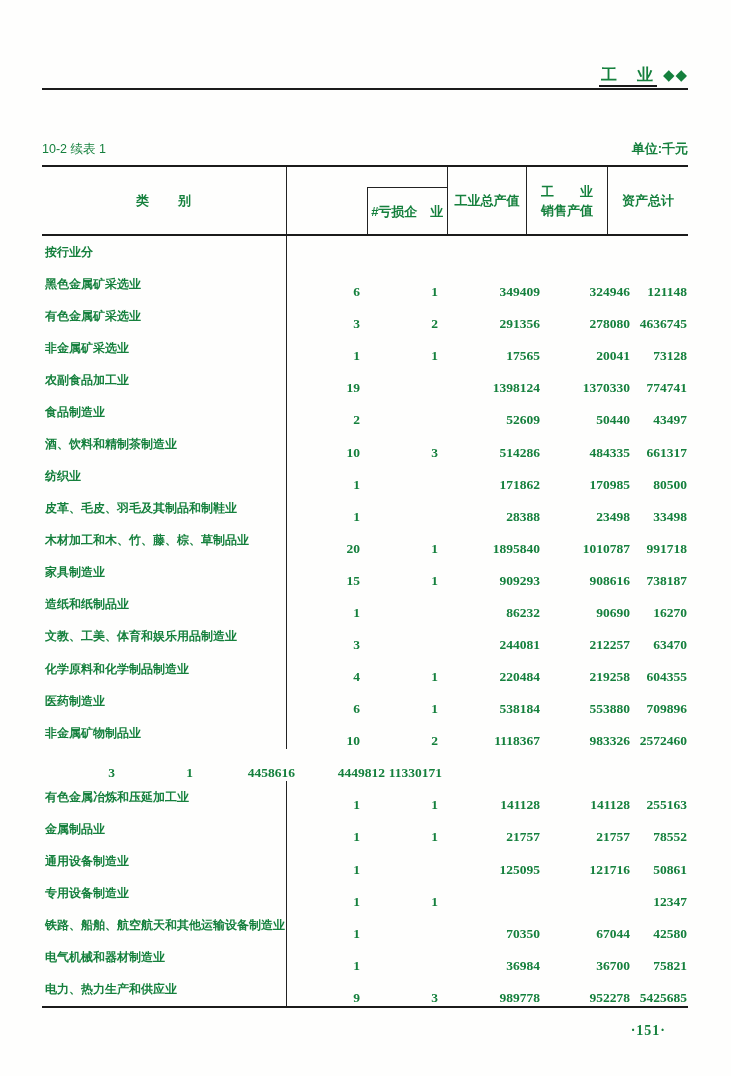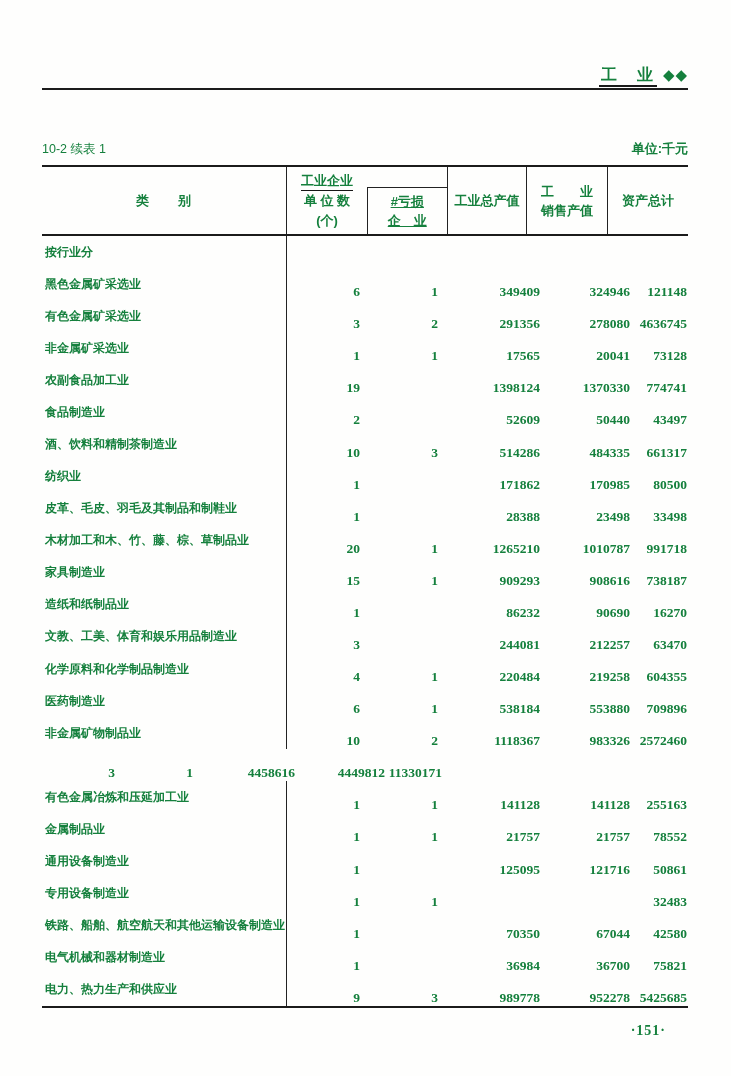--- a/index.html
+++ b/index.html
@@ -37,23 +37,22 @@
     font-weight:bold; font-size:13px;
   }
   .th { display:flex; align-items:center; justify-content:center; text-align:center; }
   .th-cat   { width:245px; border-right:1.5px solid #222; font-size:13px; letter-spacing:1px; }
   .th-units-area { width:161px; position:relative; border-right:1.5px solid #222; }
   .units-text { position:absolute; left:0; top:4px; width:80px; text-align:center; line-height:20px; }
   .units-l1 { display:inline-block; border-bottom:1.2px solid #161616; line-height:18px; }
   .loss-box {
     position:absolute; left:79.5px; top:20px; right:0; bottom:0;
     border-left:1.5px solid #222; border-top:1.5px solid #222;
-    display:flex; flex-direction:column; align-items:center; justify-content:center;
+    display:flex; flex-direction:row; align-items:center; justify-content:center;
     line-height:19px;
-    text-decoration:underline;
   }
   .th-gross  { width:79px; border-right:1.5px solid #222; }
   .th-sales  { width:81px; border-right:1.5px solid #222; flex-direction:column; line-height:19px; }
   .th-assets { width:80px; }
 
   .tbody { }
   .trow { display:flex; height:32.08px; align-items:flex-end; }
   .cell { }
   .cell.label {
     width:245px; height:100%; display:flex; align-items:center;
@@ -90,25 +89,20 @@
 
     <div class="caption-row">
       <span class="caption-left">10-2 续表 1</span>
       <span class="caption-right">单位:千元</span>
     </div>
 
     <div class="table">
       <div class="thead">
         <div class="th th-cat">类　　别</div>
         <div class="th-units-area">
-          <div class="units-text">
-            <div><span class="units-l1">工业企业</span></div>
-            <div>单 位 数</div>
-            <div>(个)</div>
-          </div>
           <div class="loss-box">
             <div>#亏损</div>
             <div>企　业</div>
           </div>
         </div>
         <div class="th th-gross">工业总产值</div>
         <div class="th th-sales">
           <div>工　　业</div>
           <div>销售产值</div>
         </div>
@@ -184,21 +178,21 @@
             <div class="cell num units">1</div>
             <div class="cell num loss"></div>
             <div class="cell num gross">28388</div>
             <div class="cell num sales">23498</div>
             <div class="cell num assets">33498</div>
           </div>
           <div class="trow">
             <div class="cell label">木材加工和木、竹、藤、棕、草制品业</div>
             <div class="cell num units">20</div>
             <div class="cell num loss">1</div>
-            <div class="cell num gross">1265210</div>
+            <div class="cell num gross">1895840</div>
             <div class="cell num sales">1010787</div>
             <div class="cell num assets">991718</div>
           </div>
           <div class="trow">
             <div class="cell label">家具制造业</div>
             <div class="cell num units">15</div>
             <div class="cell num loss">1</div>
             <div class="cell num gross">909293</div>
             <div class="cell num sales">908616</div>
             <div class="cell num assets">738187</div>
@@ -273,21 +267,21 @@
             <div class="cell num gross">125095</div>
             <div class="cell num sales">121716</div>
             <div class="cell num assets">50861</div>
           </div>
           <div class="trow">
             <div class="cell label">专用设备制造业</div>
             <div class="cell num units">1</div>
             <div class="cell num loss">1</div>
             <div class="cell num gross"></div>
             <div class="cell num sales"></div>
-            <div class="cell num assets">32483</div>
+            <div class="cell num assets">12347</div>
           </div>
           <div class="trow">
             <div class="cell label">铁路、船舶、航空航天和其他运输设备制造业</div>
             <div class="cell num units">1</div>
             <div class="cell num loss"></div>
             <div class="cell num gross">70350</div>
             <div class="cell num sales">67044</div>
             <div class="cell num assets">42580</div>
           </div>
           <div class="trow">

